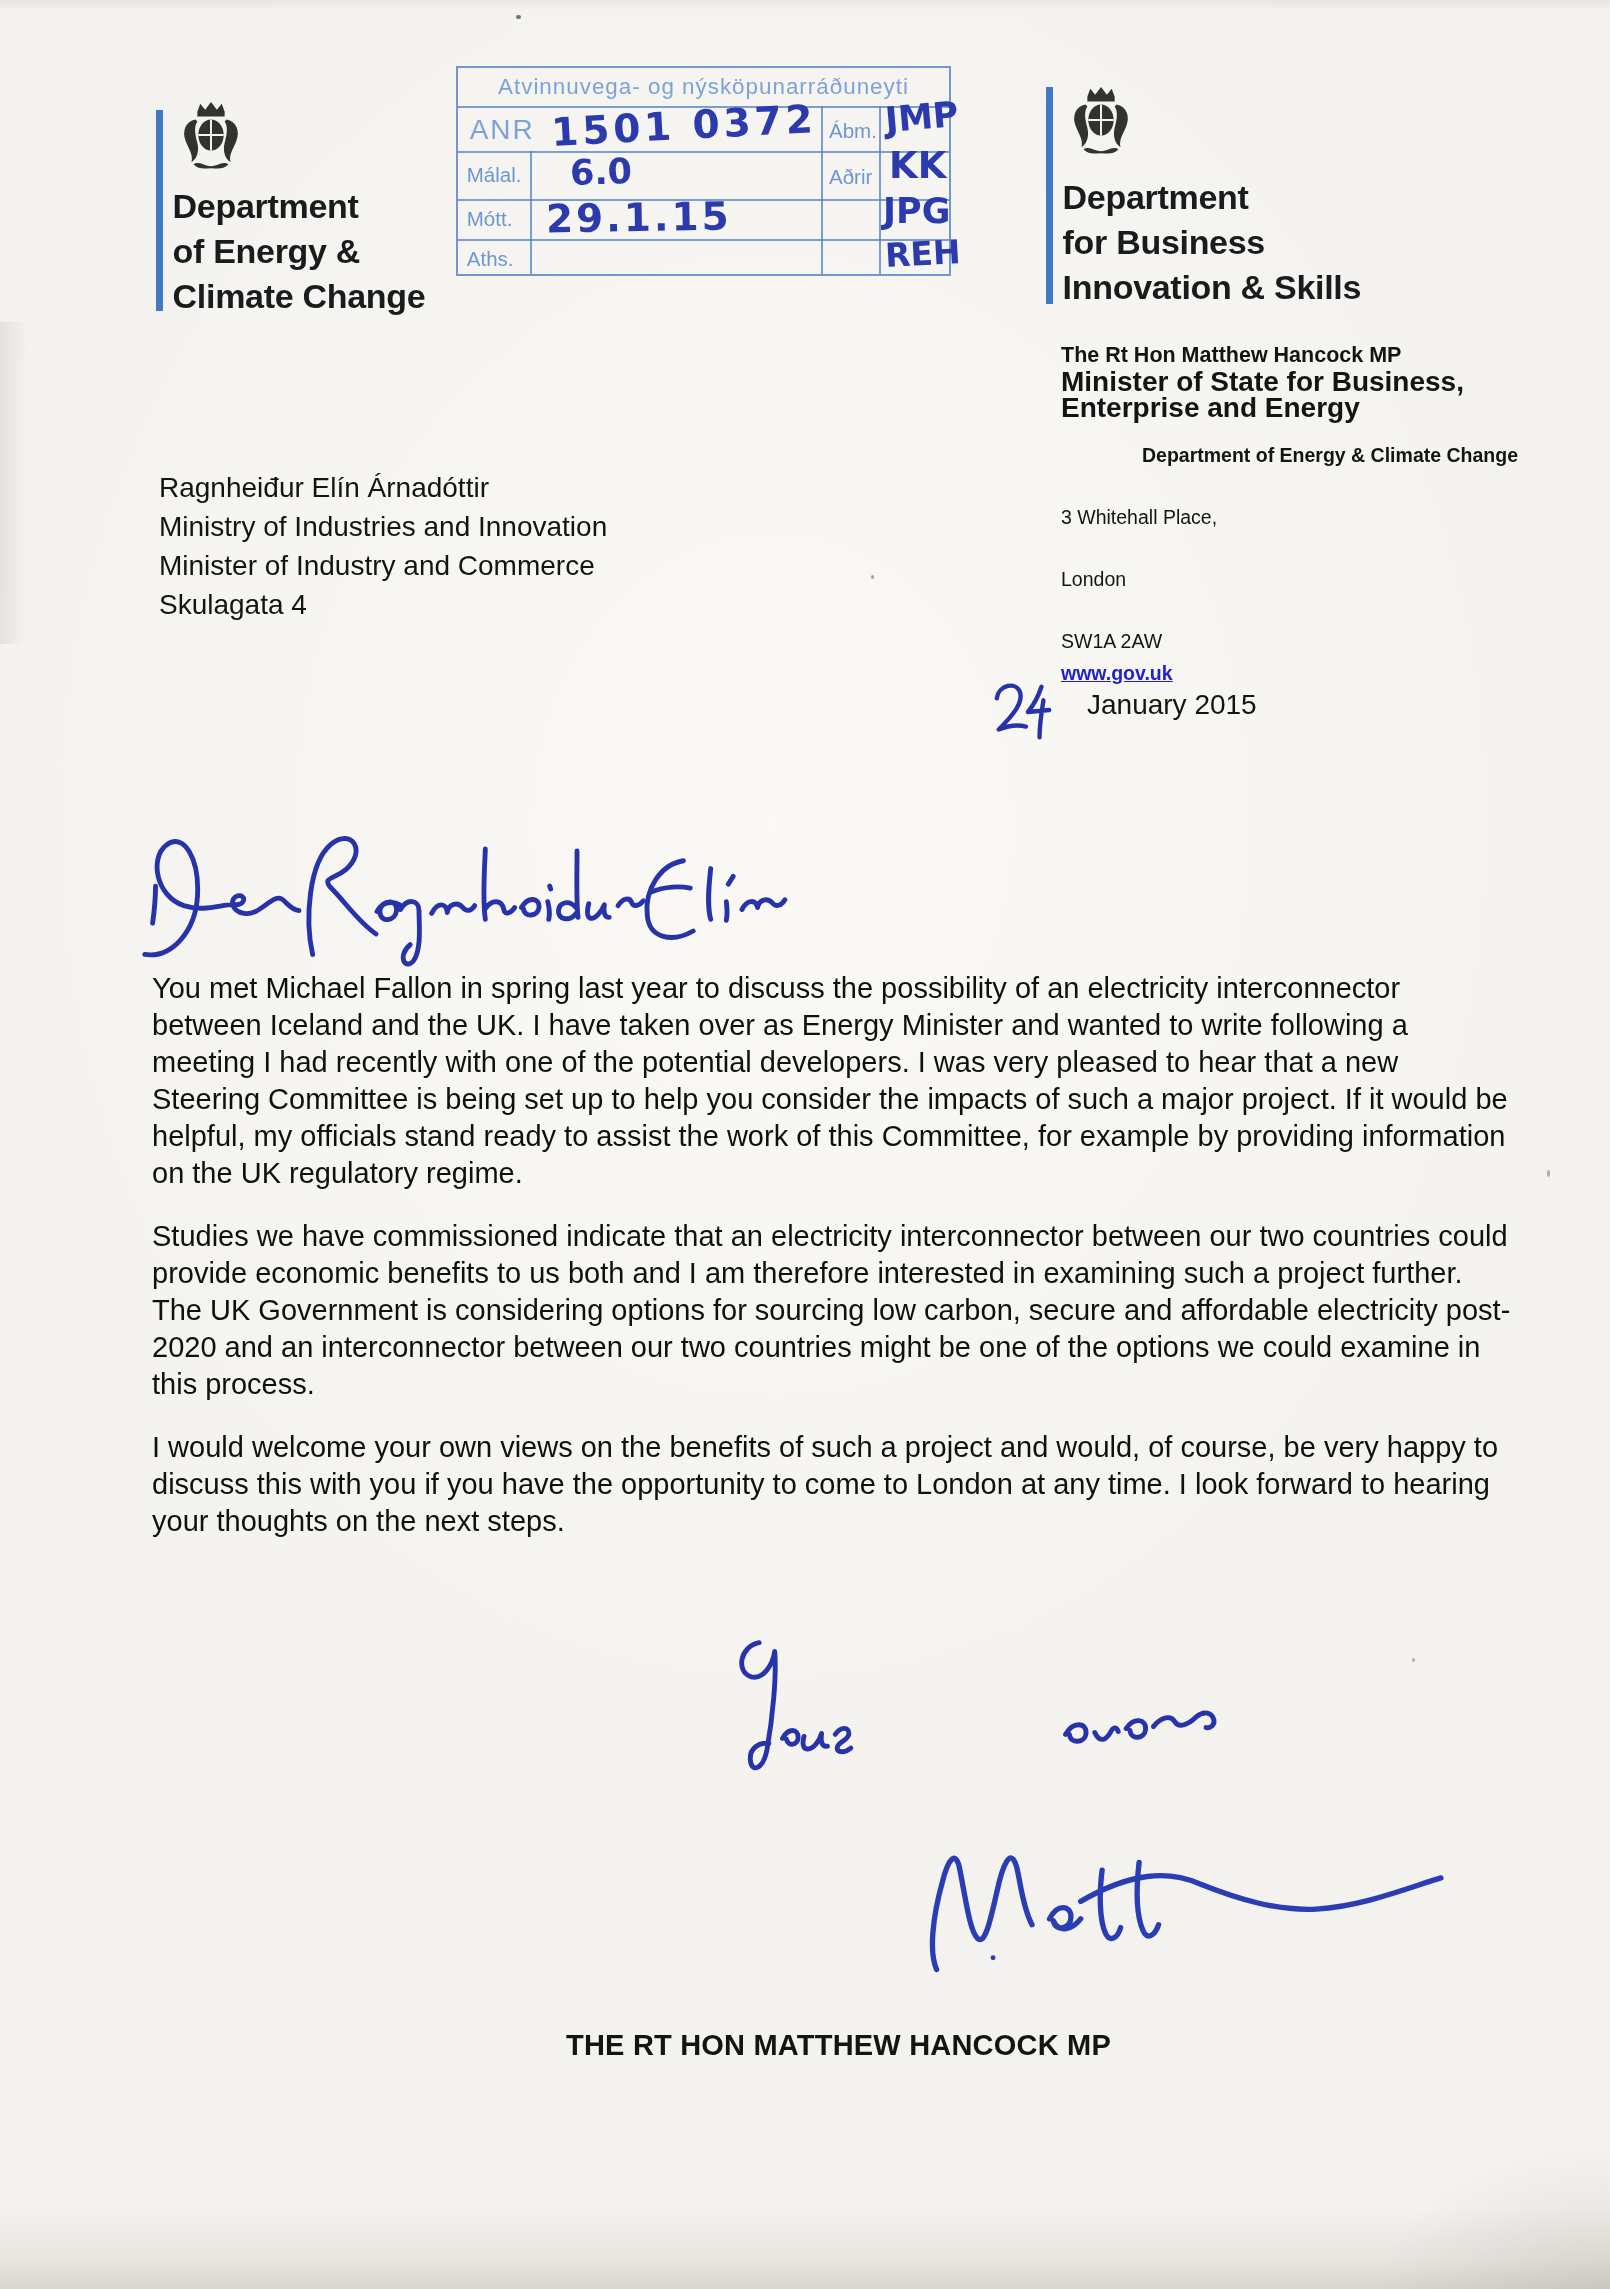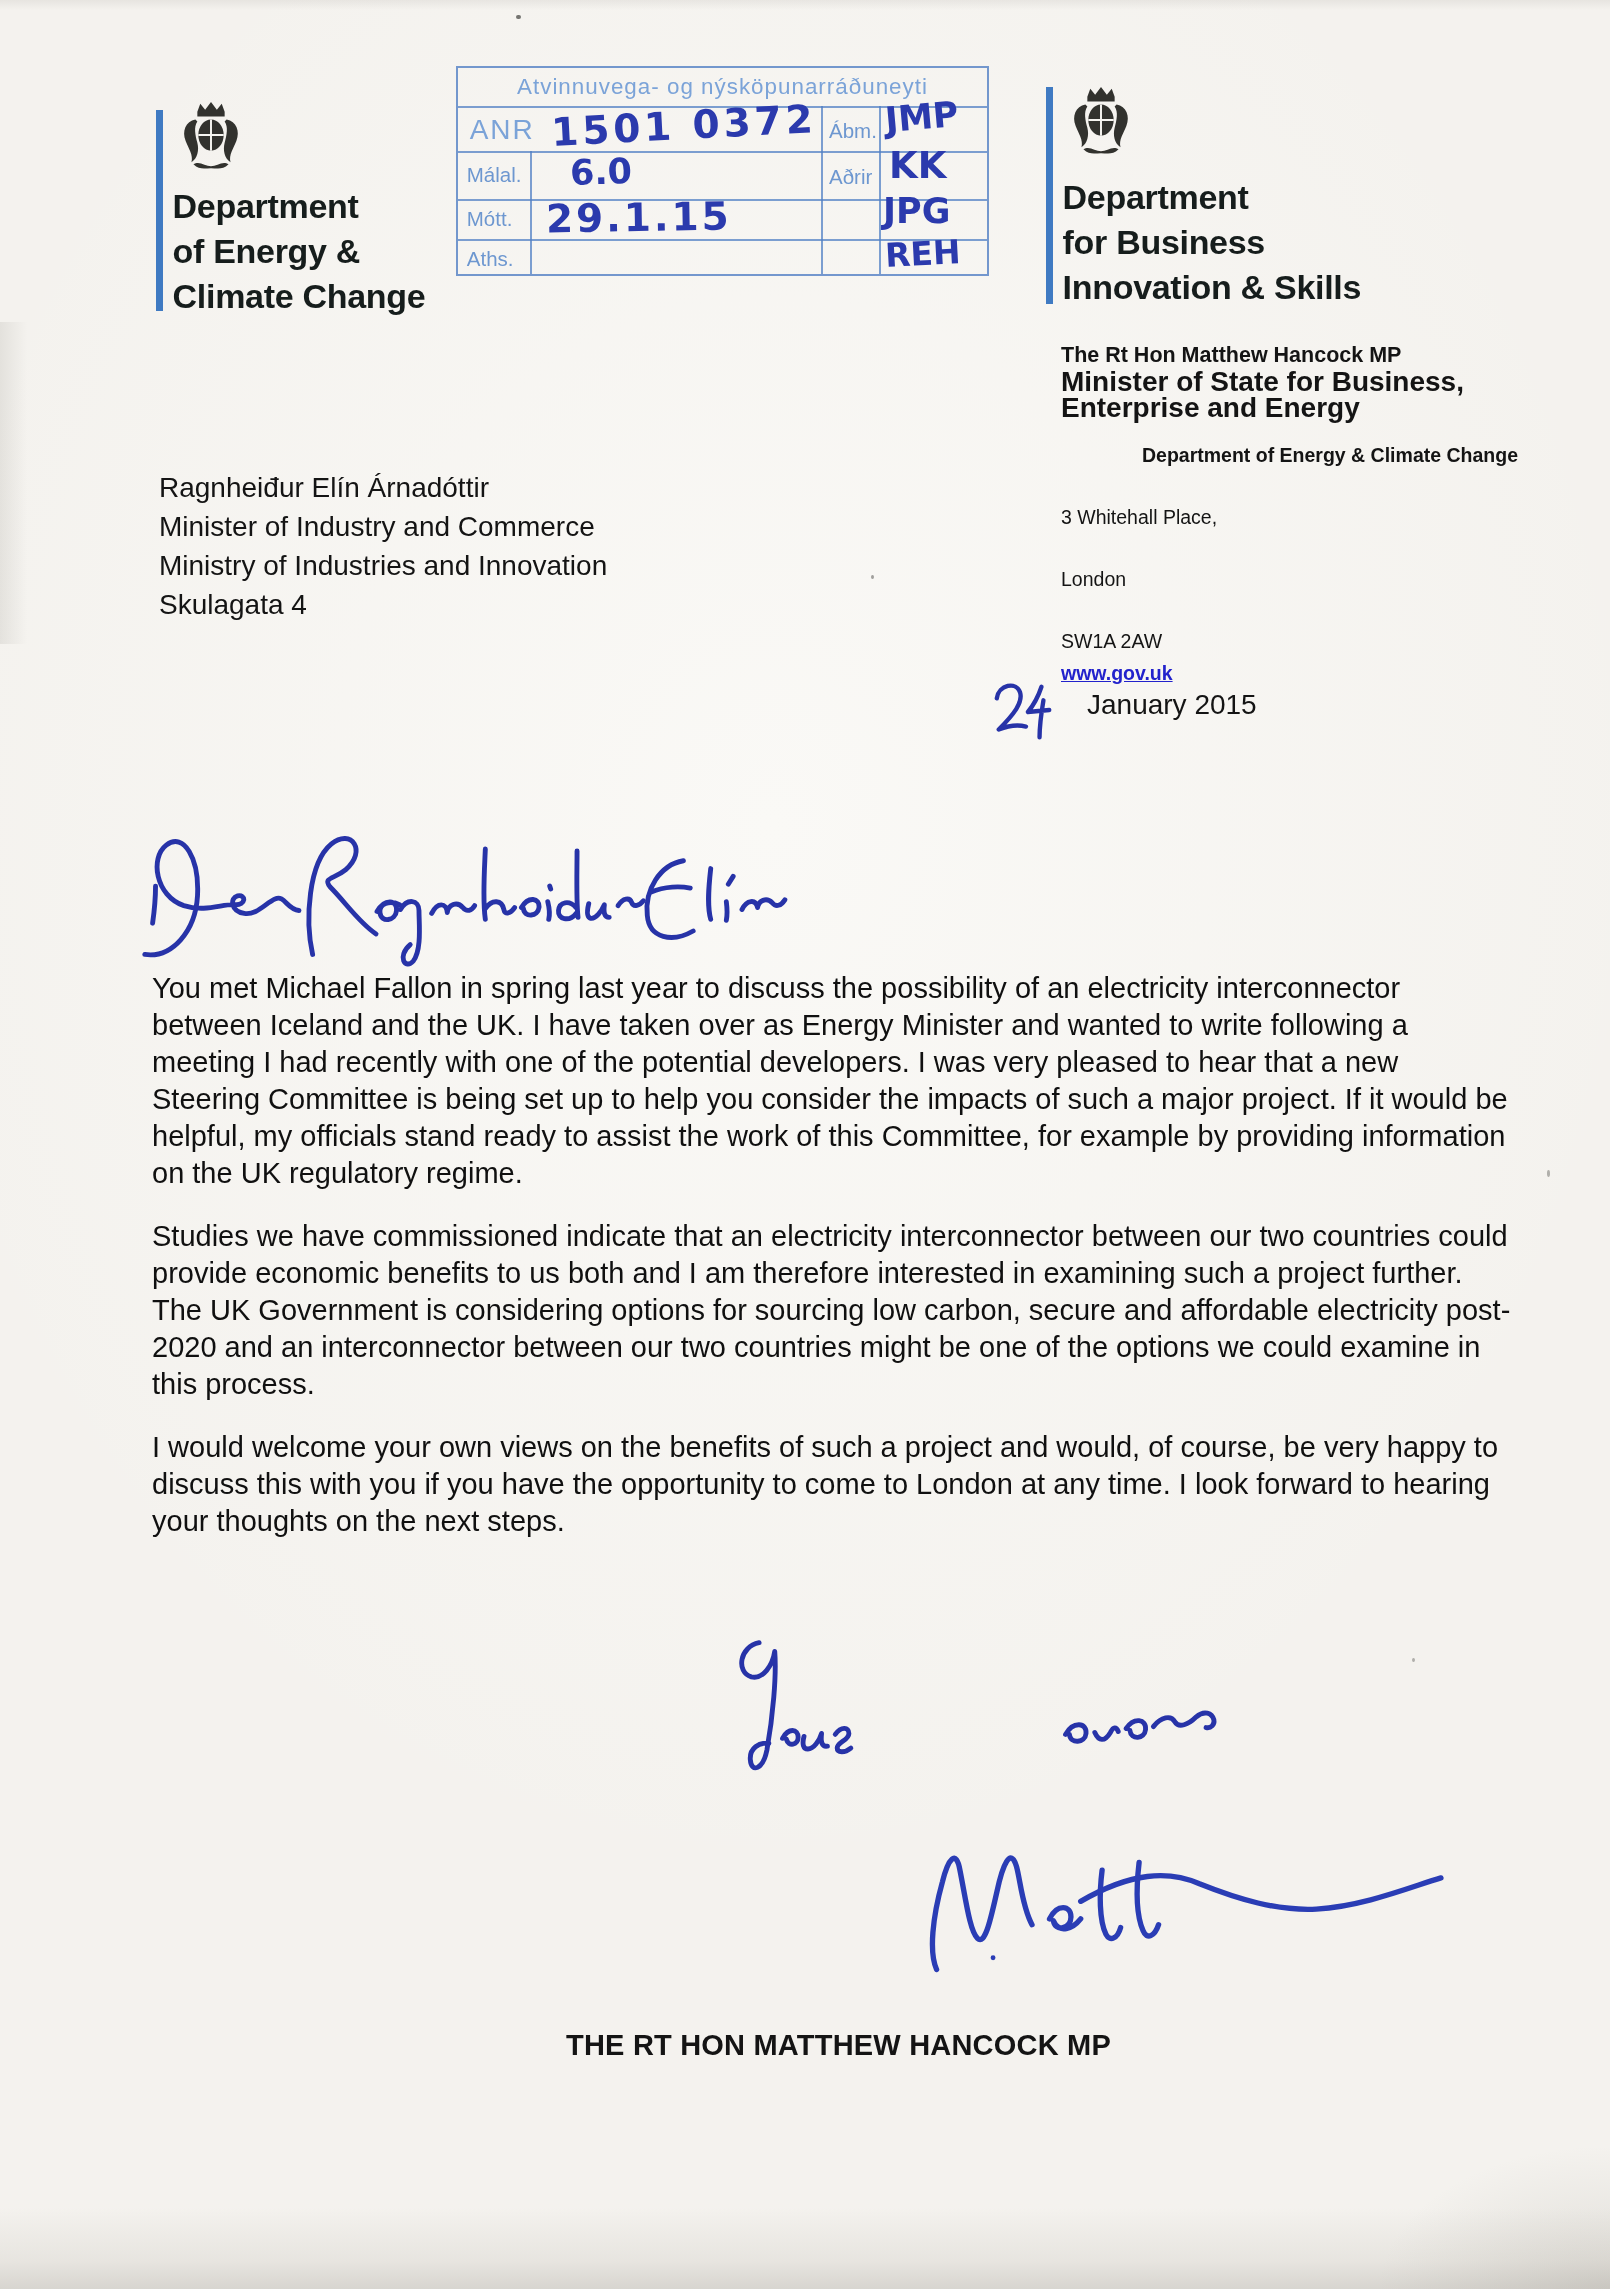--- a/index.html
+++ b/index.html
@@ -21,21 +21,21 @@
   .logo .name{position:absolute;left:16.6px;font-weight:bold;font-size:34px;line-height:45px;color:#161d1c;letter-spacing:-0.3px;white-space:nowrap;}
   .decc{left:156px;top:98px;width:546px;height:224px;}
   .decc .bar{top:11.7px;height:201px;}
   .decc .name{top:86px;}
   .bis{left:1046px;top:83px;width:410px;height:229px;}
   .bis .bar{top:3.9px;height:217px;}
   .bis .name{top:92px;}
 
   
   .stamp{
-    position:absolute;left:456px;top:66px;width:533px;height:210px;
+    position:absolute;left:456px;top:66px;width:495px;height:210px;
     box-sizing:border-box;border:2.9px solid rgba(82,128,196,.8);
     color:#6d97d0;z-index:3;
   }
   .stamp .ln{position:absolute;background:rgba(82,128,196,.75);}
   .stamp .sl{position:absolute;font-size:20.5px;white-space:nowrap;text-align:center;}
   .stamp .hdr{position:absolute;top:5.9px;left:0;right:0;text-align:center;font-size:22.4px;letter-spacing:1px;color:#7ba3d8;white-space:nowrap;}
   .stamp .anr{position:absolute;top:46px;left:11.7px;font-size:28px;letter-spacing:2px;color:#7ba3d8;}
   .ink{position:absolute;font-weight:bold;color:#2b3aad;white-space:nowrap;font-family:"DejaVu Sans",sans-serif;}
 
   
@@ -154,22 +154,22 @@
     <div class="s-title">Minister of State for Business, Enterprise and Energy</div>
     <div class="s-dept">Department of Energy &amp; Climate Change</div>
     <div class="s-addr">3 Whitehall Place,</div>
     <div class="s-addr">London</div>
     <div class="s-addr">SW1A 2AW</div>
     <span class="s-web">www.gov.uk</span>
   </div>
 
   <div class="recipient">
     <div>Ragnheiđur Elín Árnadóttir</div>
+    <div>Ministry of Industries and Innovation</div>
     <div>Minister of Industry and Commerce</div>
-    <div>Ministry of Industries and Innovation</div>
     <div>Skulagata 4</div>
   </div>
 
   <svg class="hand day day-svg" width="78" height="68" viewBox="0 0 80 70" role="img" aria-label="24">
     <path d="M12 22 C14 8 32 4 36 16 C39 26 30 38 14 54 C24 50 34 49 42 51"></path>
     <path d="M58 10 C54 22 49 30 44 36 L66 34 M60 24 C58 36 56 50 56 62"></path>
   </svg>
   <div class="date-typed">January 2015</div>
 
   <svg class="hand salutation-svg" width="683" height="166" viewBox="0 0 700 170" role="img" aria-label="Dear Ragnheidur Elín">

